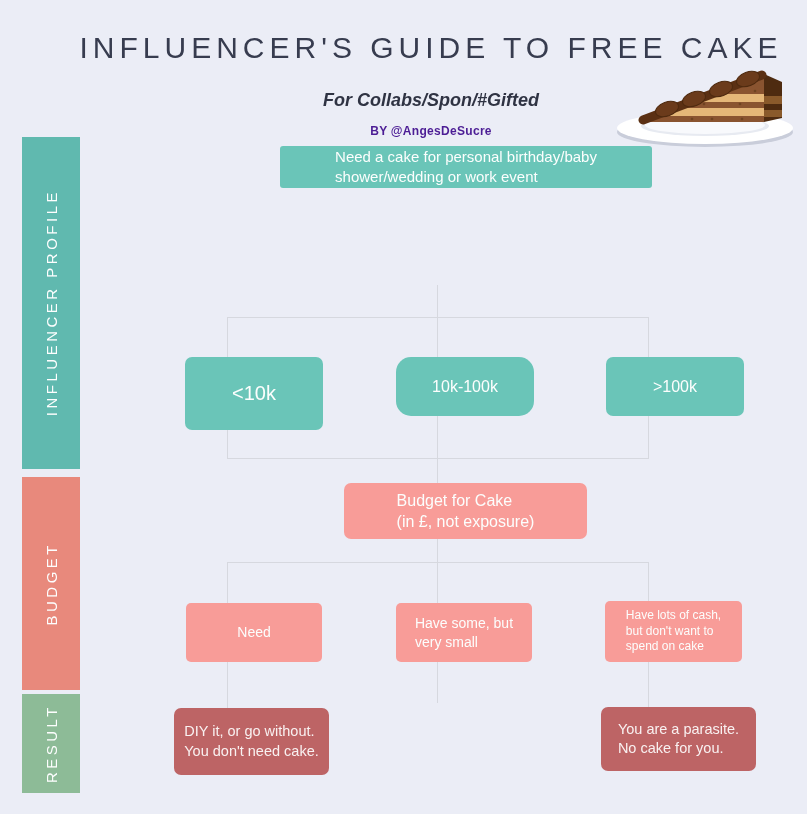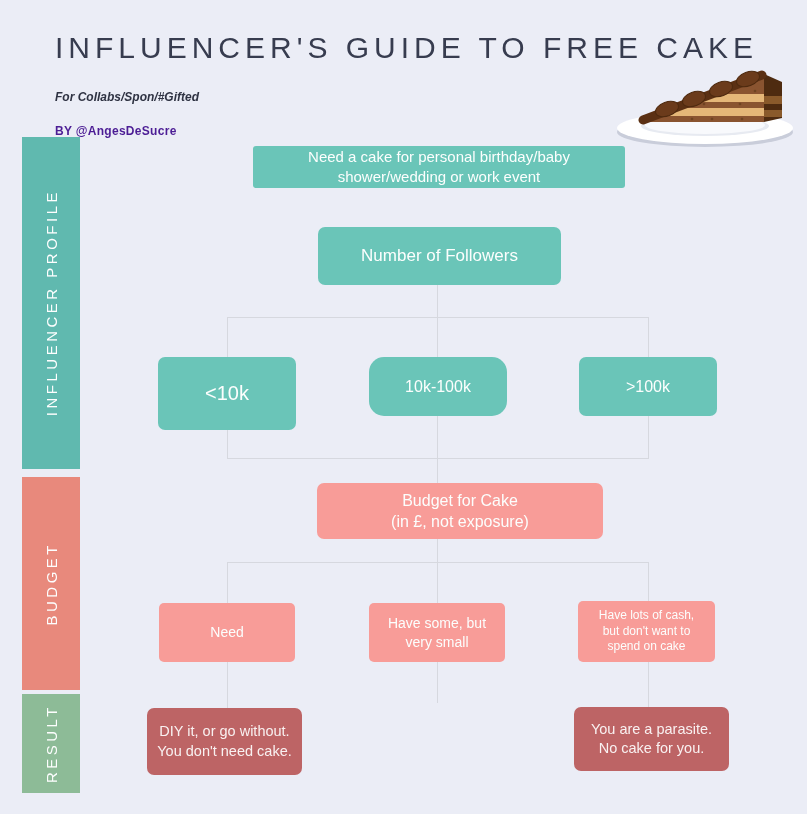--- a/index.html
+++ b/index.html
@@ -2,58 +2,59 @@
 <html><head>
 <meta charset="utf-8">
 <style>
   html,body { margin:0; padding:0; background:#EAECF5; }
   .page {
     position:relative; width:807px; height:814px;
     background:#EBEDF6; overflow:hidden;
     font-family:"Liberation Sans", sans-serif;
   }
   
-  .hdr { position:absolute; left:55px; width:752px; }
+  .hdr { position:absolute; left:55px; width:752px; text-align:center; }
   .title {
     top:31px; font-size:30px; font-weight:400; letter-spacing:5px;
     color:#373C4F;
   }
   .subtitle {
-    top:90px; font-size:12px; font-style:italic; font-weight:700; color:#2F3343;
+    top:90px; font-size:18px; font-style:italic; font-weight:700; color:#2F3343;
   }
   .byline {
     top:124px; font-size:12px; font-weight:600; color:#4c1d95; letter-spacing:.3px;
   }
   
   .bar {
     position:absolute; left:22px; width:58px;
     display:flex; align-items:center; justify-content:center;
   }
   .bar span {
     writing-mode:vertical-rl; transform:rotate(180deg);
     color:#FDFEFE; font-size:15px; letter-spacing:3.5px; font-weight:400;
   }
   .bar-teal   { top:137px; height:332px; background:#60B9AF; }
   .bar-salmon { top:477px; height:213px; background:#E8897C; }
   .bar-green  { top:694px; height:99px;  background:#8DBB97; }
   
   .node {
     position:absolute; display:flex; align-items:center; justify-content:center;
-    text-align:center; color:#FCFEFD; white-space:pre-line; border-radius:7px;
+    text-align:left; color:#FCFEFD; white-space:pre-line; border-radius:7px;
     line-height:1.32;
+    margin-left:27px;
   }
   .teal   { background:#6AC5B8; }
   .pink   { background:#F89C98; }
   .maroon { background:#BD6465; color:#F9F1F1; }
   .n-start     { left:253px; top:146px; width:372px; height:42px; font-size:15px; border-radius:3px; }
   .n-followers { left:318px; top:227px; width:243px; height:58px; font-size:17px; }
   .n-f1 { left:158px; top:357px; width:138px; height:73px; font-size:20px; }
   .n-f2 { left:369px; top:357px; width:138px; height:59px; font-size:16px;border-radius:15px; }
   .n-f3 { left:579px; top:357px; width:138px; height:59px; font-size:16px; }
-  .n-budget { left:317px; top:483px; width:286px; height:56px; font-size:16px; }
+  .n-budget { left:317px; top:483px; width:243px; height:56px; font-size:16px; }
   .n-b1 { left:159px; top:603px; width:136px; height:59px; font-size:14px; border-radius:5px; }
   .n-b2 { left:369px; top:603px; width:136px; height:59px; font-size:14px; border-radius:5px; }
   .n-b3 { left:578px; top:601px; width:137px; height:61px; font-size:12px; border-radius:5px; }
   .n-r1 { left:147px; top:708px; width:155px; height:67px; font-size:14.5px; }
   .n-r2 { left:360px; top:703px; width:156px; height:77px; font-size:14.5px; }
   .n-r3 { left:574px; top:707px; width:155px; height:64px; font-size:14.5px; }
   
   .line { position:absolute; background:#D6D8DF; }
   .v { width:1px; }
   .h { height:1px; }
@@ -138,21 +139,20 @@
   <div class="line v" style="left:227px;top:562px;height:41px"></div>
   <div class="line v" style="left:437px;top:562px;height:41px"></div>
   <div class="line v" style="left:648px;top:562px;height:39px"></div>
 
   <div class="line v" style="left:227px;top:662px;height:46px"></div>
   <div class="line v" style="left:437px;top:662px;height:41px"></div>
   <div class="line v" style="left:648px;top:662px;height:45px"></div>
 
   <div class="node teal n-start">Need a cake for personal birthday/baby
 shower/wedding or work event</div>
-  <div class="node teal n-followers">Number of Followers</div>
 
   <div class="node teal n-f1">&lt;10k</div>
   <div class="node teal n-f2">10k-100k</div>
   <div class="node teal n-f3">&gt;100k</div>
 
   <div class="node pink n-budget">Budget for Cake
 (in £, not exposure)</div>
 
   <div class="node pink n-b1">Need</div>
   <div class="node pink n-b2">Have some, but

